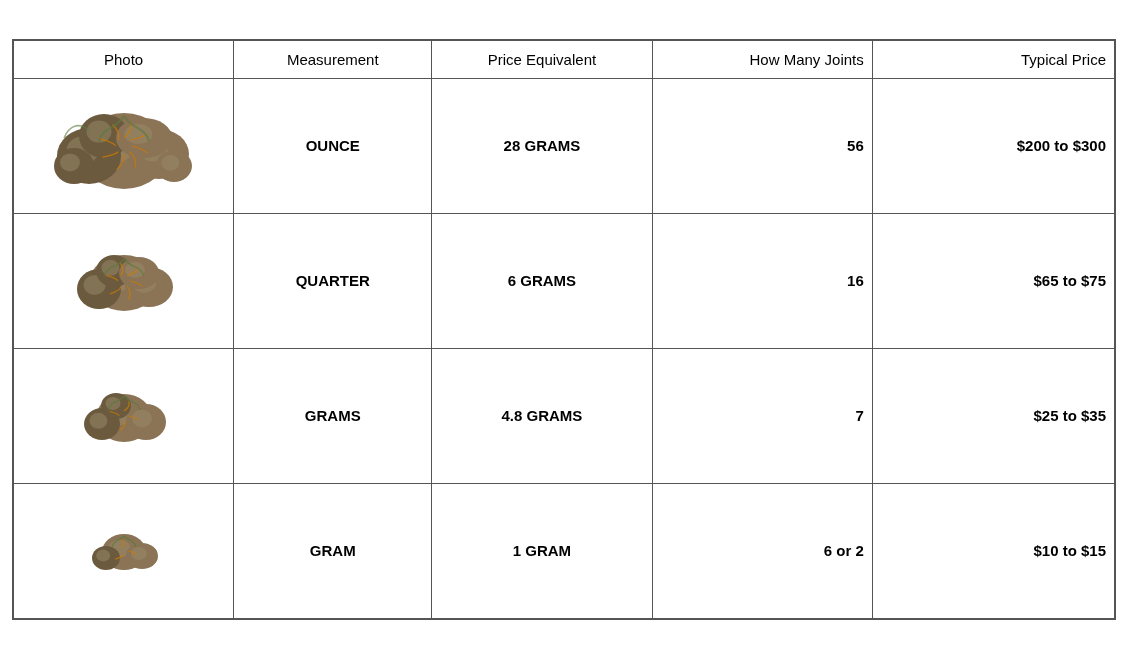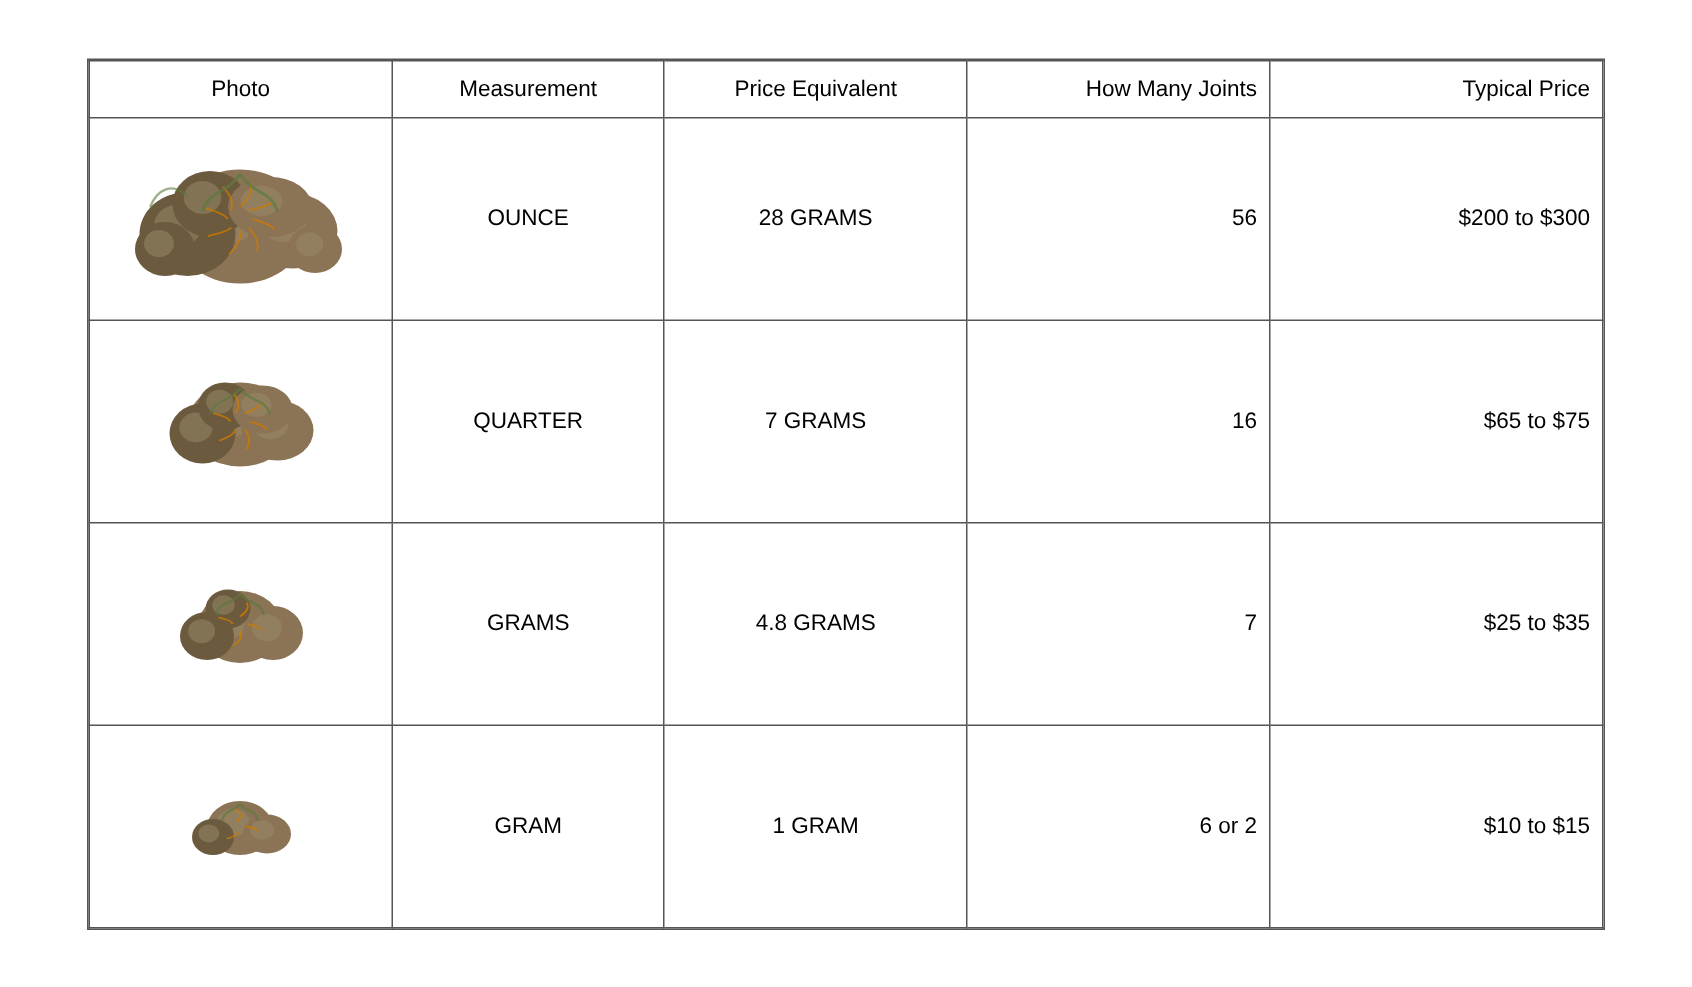--- a/index.html
+++ b/index.html
@@ -8,21 +8,21 @@
       width: 1128px;
       height: 658px;
       background: #ffffff;
       font-family: Arial, sans-serif;
       display: flex;
       align-items: center;
       justify-content: center;
     }
 
     .table-wrapper {
-      width: 1012px;
+      width: 1104px;
       border: 1.5px solid #555;
     }
 
     table {
       width: 100%;
       border-collapse: collapse;
     }
 
     thead tr th {
       border: 1.5px solid #555;
@@ -33,20 +33,21 @@
       background: #fff;
     }
 
     tbody tr td {
       border: 1.5px solid #555;
       padding: 12px 8px;
       text-align: center;
       vertical-align: middle;
       font-size: 15px;
       background: #fff;
+      font-weight: bold;
     }
 
     .col-photo { width: 20%; }
     .col-measurement { width: 18%; }
     .col-metric { width: 20%; }
     .col-joints { width: 20%; text-align: right; }
     .col-price { width: 22%; text-align: right; }
 
     .photo-cell {
       display: flex;
@@ -149,21 +150,21 @@
                 <path d="M56.849999999999994,34.54403995615804 Q61.32955474841978,28.057270431963836 55.809109496839575,21.570500907769638" stroke="#CC7A00" stroke-width="1.2" fill="none" opacity="0.8"></path>
                 <path d="M63.15,34.54403995615804 Q73.50748457065677,30.849936384913494 73.86496914131354,27.15583281366895" stroke="#CC7A00" stroke-width="1.2" fill="none" opacity="0.8"></path>
 
       <path d="M60,18 C52,28 44,24 40,35" stroke="#5C7A3E" stroke-width="1.5" fill="none" opacity="0.7"></path>
       <path d="M60,18 C68,28 76,24 80,35" stroke="#5C7A3E" stroke-width="1.5" fill="none" opacity="0.7"></path>
 
   </svg>
             </div>
     </td>
     <td class="col-measurement">QUARTER</td>
-    <td class="col-metric">7 GRAMS</td>
+    <td class="col-metric">6 GRAMS</td>
     <td class="col-joints">16</td>
     <td class="col-price">$65 to $75</td>
   </tr>
         <tr>
     <td class="col-photo">
       <div class="photo-cell">
               <svg width="100" height="72" viewBox="0 0 100 72" xmlns="http://www.w3.org/2000/svg" class="bud-svg">
 
       <ellipse cx="50" cy="38" rx="28" ry="24" fill="#8B7355"></ellipse>
       <ellipse cx="44.4" cy="33.2" rx="14" ry="12" fill="#9A8B6A" opacity="0.5"></ellipse>

